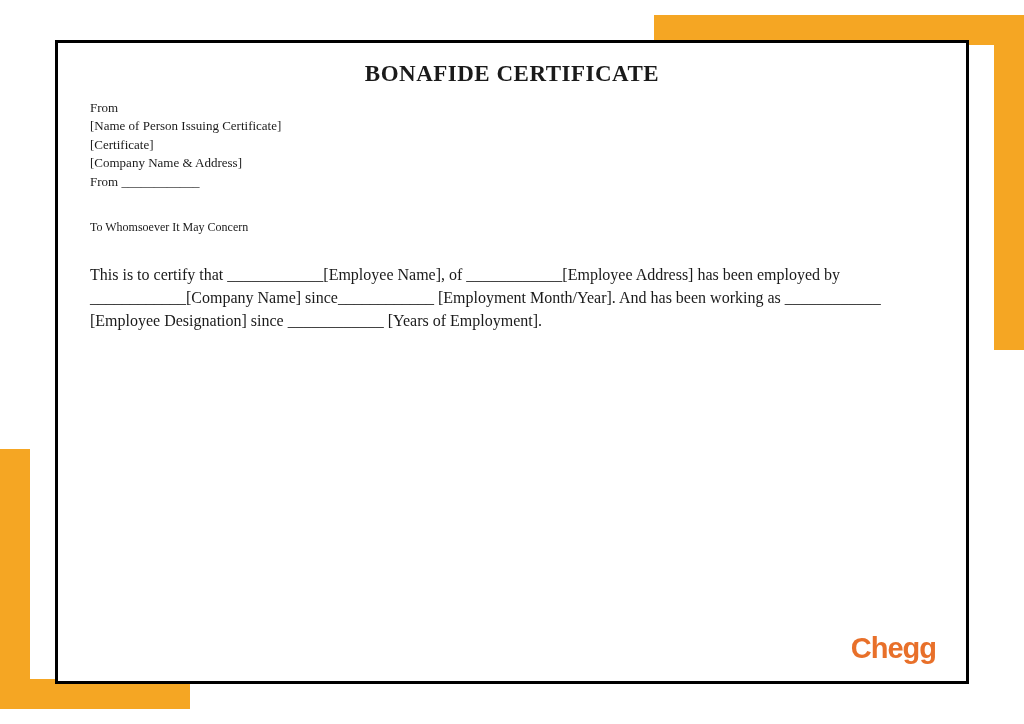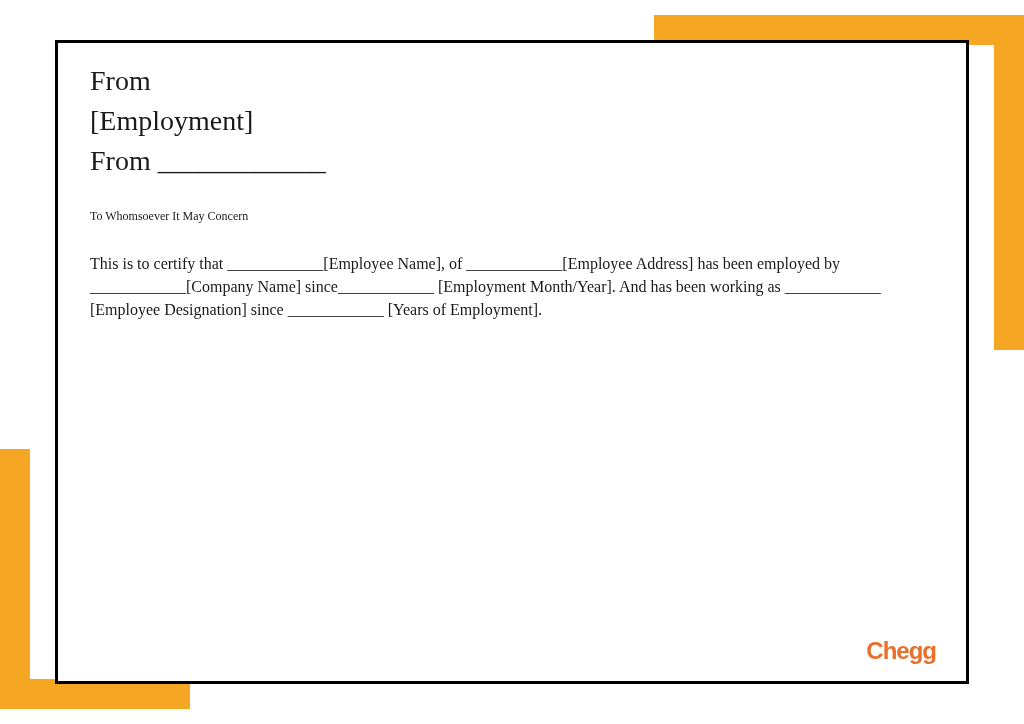--- a/index.html
+++ b/index.html
@@ -60,21 +60,21 @@
     }
     .title {
       text-align: center;
       font-weight: bold;
       font-size: 23px;
       color: #1a1a1a;
       letter-spacing: 0.5px;
       margin-bottom: 12px;
     }
     .from-block {
-      font-size: 28px;
+      font-size: 13px;
       color: #1a1a1a;
       line-height: 1.42;
     }
     .from-block div {
       margin: 0;
     }
     .spacer { height: 28px; }
     .salutation {
       font-size: 12px;
       color: #1a1a1a;
@@ -85,36 +85,39 @@
       color: #1a1a1a;
       line-height: 1.42;
       margin-top: 0;
     }
     .logo {
       position: absolute;
       bottom: 16px;
       right: 30px;
       font-family: Arial, Helvetica, sans-serif;
       font-weight: 800;
-      font-size: 24px;
+      font-size: 29px;
       color: #e8702a;
       letter-spacing: -1px;
     }
   </style>
 </head>
 <body>
 
 <div class="corner-top-right"></div>
 <div class="corner-bottom-left"></div>
 
 <div class="frame">
+  <div class="title">BONAFIDE CERTIFICATE</div>
 
   <div class="from-block">
     <div>From</div>
-    <div>[Employment]</div>
+    <div>[Name of Person Issuing Certificate]</div>
+    <div>[Certificate]</div>
+    <div>[Company Name &amp; Address]</div>
     <div>From ____________</div>
   </div>
 
   <div class="spacer"></div>
 
   <div class="salutation">To Whomsoever It May Concern</div>
 
   <div class="spacer"></div>
 
   <div class="body-para">This is to certify that ____________[Employee Name], of ____________[Employee Address] has been employed by ____________[Company Name] since____________ [Employment Month/Year].  And has been working as ____________ [Employee Designation] since ____________ [Years of Employment].</div>

